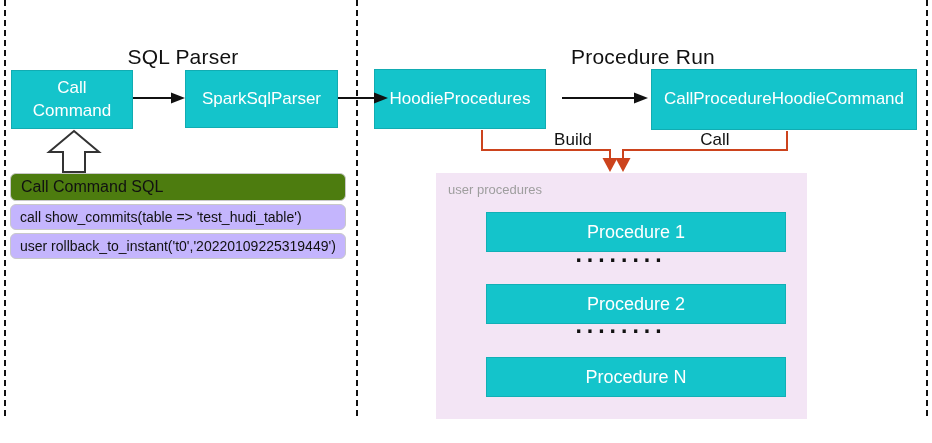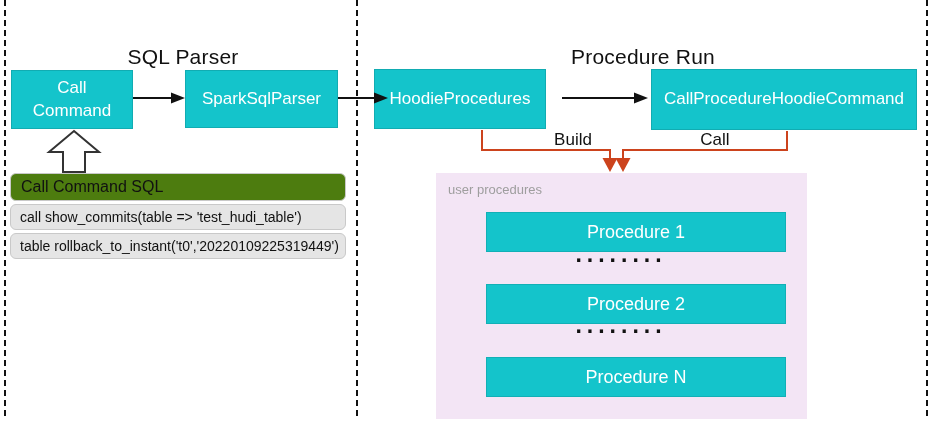--- a/index.html
+++ b/index.html
@@ -33,21 +33,21 @@
   #overlay{position:absolute;left:0;top:0;pointer-events:none;}
   .edge-label{
     position:absolute;
     font-size:17px;color:#111;text-align:center;
   }
   .sql-table{position:absolute;left:10px;top:173px;width:336px;}
   .sql-cell{
     box-sizing:border-box;
     border:1px solid #c9c9c9;
     border-radius:6px;
-    background:#e5e5e5;
+    background:#c4b5fd;
     margin-bottom:3px;
     padding:4px 9px;
     font-size:14px;color:#111;
     white-space:nowrap;
   }
   .sql-cell.header{
     background:#4d7c0f;
     font-size:16px;
     padding:4px 10px;
   }
@@ -123,21 +123,21 @@
       <polygon points="615.5,158 623,172 630.5,158" fill="#cc431d"></polygon>
     </g>
   </svg>
 
   <div class="edge-label" style="left:518px;top:130px;width:110px">Build</div>
   <div class="edge-label" style="left:660px;top:130px;width:110px">Call</div>
 
   <div class="sql-table">
     <div class="sql-cell header">Call Command SQL</div>
     <div class="sql-cell">call show_commits(table =&gt; 'test_hudi_table')</div>
-    <div class="sql-cell">table rollback_to_instant('t0','20220109225319449')</div>
+    <div class="sql-cell">user rollback_to_instant('t0','20220109225319449')</div>
   </div>
 
   <div class="purple-panel">
     <div class="panel-label">user procedures</div>
 
     <div class="proc-box" style="top:39px">Procedure 1</div>
 
     <div class="dots" style="top:68px">........</div>
 
     <div class="proc-box" style="top:111px">Procedure 2</div>

